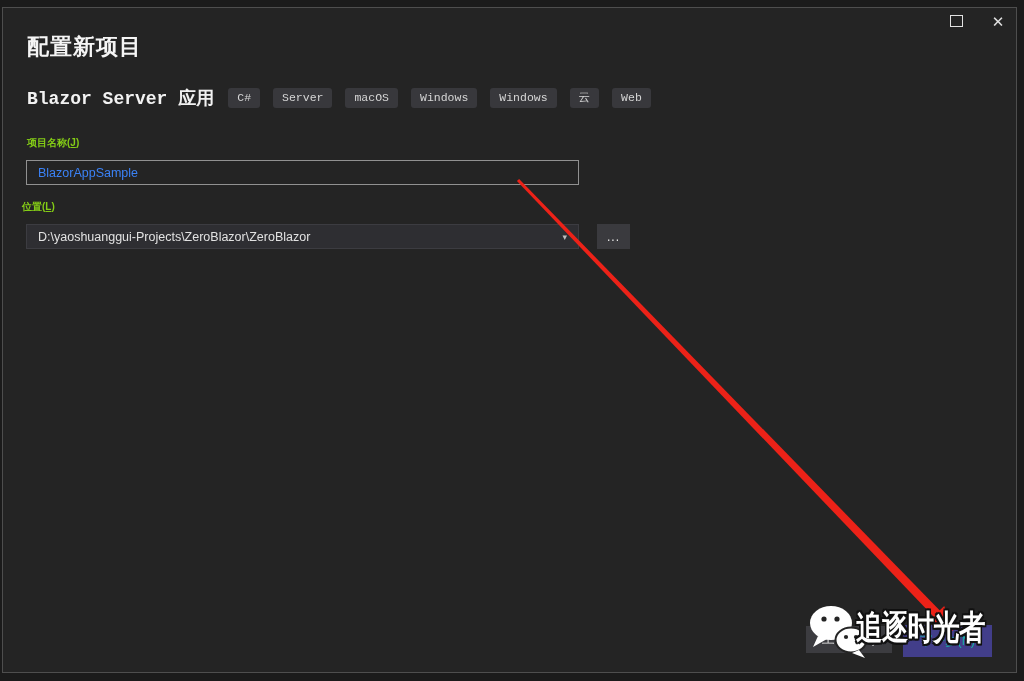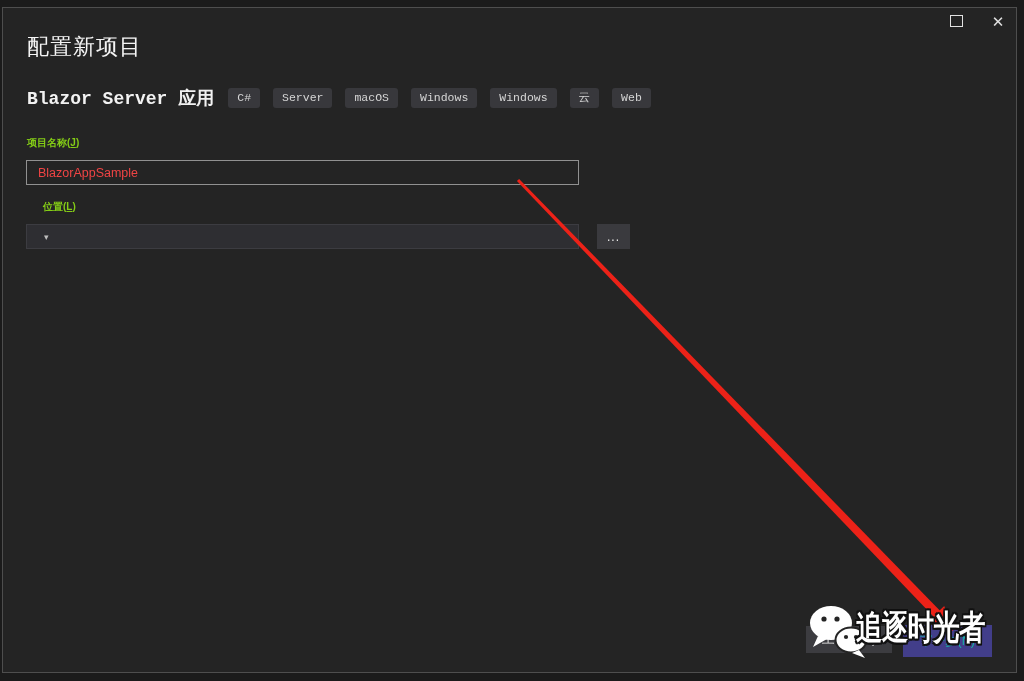--- a/index.html
+++ b/index.html
@@ -12,34 +12,34 @@
     background:var(--window-bg,#242424);
     border:1px solid var(--border,#4e4e4e);
   }
 
   
   .win-btn { width:36px; height:30px; display:flex; align-items:center; justify-content:center;
              color:#e2e2e2; cursor:default; }
   .max-glyph { width:13px; height:12px; border:1.5px solid #e2e2e2; background:transparent; }
   .close-glyph { font-size:15px; line-height:1; color:#e2e2e2; }
 
-  .page-title { left:27px; top:32px; font-size:22px; font-weight:400; color:#f5f5f5; letter-spacing:1px; }
+  .page-title { left:27px; top:32px; font-size:22px; font-weight:700; color:#f5f5f5; letter-spacing:1px; }
 
   .template-row { left:27px; top:86px; display:flex; align-items:center;font-family:Liberation Mono, monospace; }
   .template-name { font-size:18px; font-weight:700; color:#f2f2f2; margin-right:14px; white-space:nowrap; }
   .tags { display:flex; gap:13px; align-items:center; }
   .tag { background:#38383c; color:#d6d6d6; font-size:11.5px; padding:4px 9px; border-radius:3px;
          line-height:1; white-space:nowrap; }
 
   .field-label { font-size:10px; color:#84cc16;font-weight:bold; }
   .field-label u { text-decoration:underline; }
 
   .name-input {
     left:26px; top:160px; width:553px; height:25px;
-    background:#242424; border:1px solid #919191; color:#ef4444;
+    background:#242424; border:1px solid #919191; color:#3b82f6;
     font-size:12.5px; padding:0 11px; outline:none;
     font-family:"Liberation Sans","DejaVu Sans",sans-serif;
   }
 
   .combo {
     left:26px; top:224px; width:553px; height:25px;
     background:#2e2e32; border:1px solid #3c3c41; color:#e2e2e2;
     font-size:12.5px; display:flex; align-items:center; padding:0 11px;
   }
   .combo-text { flex:1; white-space:nowrap; overflow:hidden; }
@@ -92,24 +92,25 @@
     <span class="tag">云</span>
     <span class="tag">Web</span>
   </span>
 </div>
 
 <div class="abs field-label" style="left:27px; top:136px;">
   <span>项目名称(</span><u>J</u><span>)</span>
 </div>
 <input class="abs name-input" type="text" value="BlazorAppSample" style="">
 
-<div class="abs field-label" style="left:43px; top:200px;">
+<div class="abs field-label" style="left:22px; top:200px;">
   <span>位置(</span><u>L</u><span>)</span>
 </div>
 <div class="abs combo">
+  <span class="combo-text">D:\yaoshuanggui-Projects\ZeroBlazor\ZeroBlazor</span>
   <span class="combo-caret">▾</span>
 </div>
 <button class="abs browse-btn">...</button>
 
 <button class="abs btn btn-back">上一步(B)</button>
 <button class="abs btn btn-next">下一步(N)</button>
 
 <svg class="abs arrow-layer" viewBox="0 0 1024 681">
   <polygon style="fill:var(--arrow,#ec2218)" points="519.1,179.0 943.2,613.9 936.8,620.1 516.9,181.0"></polygon>
   <polygon style="fill:var(--arrow,#ec2218)" points="953,631 928.4,621.3 944.2,606.1"></polygon>

